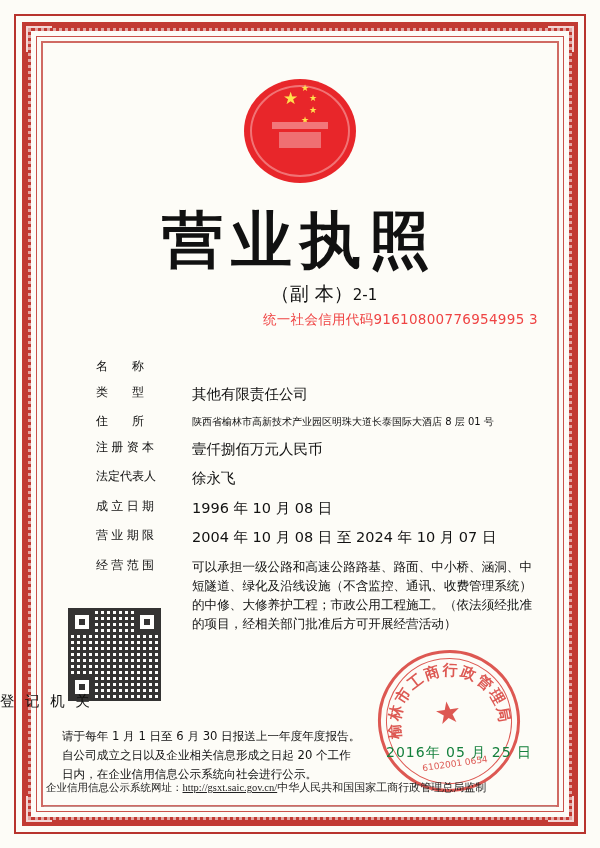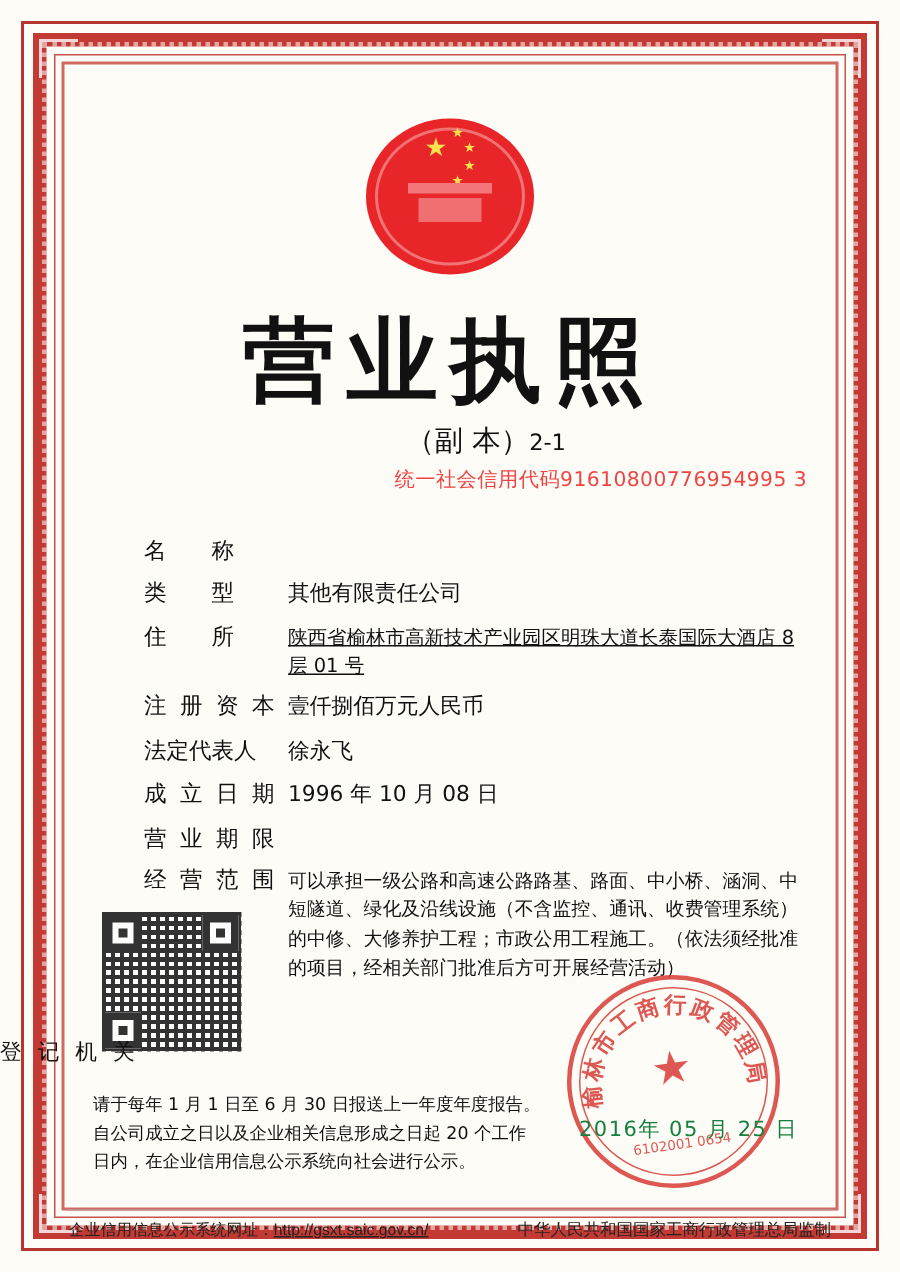--- a/index.html
+++ b/index.html
@@ -173,39 +173,39 @@
     right: 58px;
   }
   .row {
     display: flex;
     align-items: flex-start;
     margin-bottom: 8.5px;
   }
   .row .label {
     width: 96px;
     flex: 0 0 96px;
-    font-family: Liberation Mono, monospace;
-    font-size: 15px;
+    font-family: Liberation Sans, sans-serif;
+    font-size: 12px;
     color: #111;
     display: flex;
     justify-content: space-between;
     letter-spacing: 0;
   }
   .row .value {
     font-family: "DejaVu Sans", sans-serif;
     font-size: 14.5px;
     color: #111;
     line-height: 1.45;
     flex: 1;
   }
   .row .value.scope {
     font-size: 12.6px;
     line-height: 1.52;
   }
-  .row.addr .value { font-size: 13px; position: relative; top: 2px; text-decoration: underline; }
+  .row.addr .value { font-size: 10px; position: relative; top: 2px; }
 
   
   .qr {
     position: absolute;
     left: 68px;
     top: 608px;
     width: 93px;
     height: 93px;
     background:
       repeating-linear-gradient(0deg, #111 0 3px, transparent 3px 6px),
@@ -318,25 +318,24 @@
     position: absolute;
     left: 44px;
     right: 44px;
     top: 806px;
     border-top: 1px solid #c08a86;
   }
   .footer {
     position: absolute;
     left: 46px;
     right: 46px;
-    top: 812px;
+    top: 780px;
     display: flex;
-    justify-content: space-between;
     align-items: baseline;
-    font-family: Liberation Sans, sans-serif;
+    font-family: Liberation Serif, serif;
     font-size: 10.5px;
     color: #222;
   }
   .footer .url { text-decoration: underline; }
   .footer .right { font-size: 11px; }
 </style>
 </head>
 <body>
 
 <div id="page">
@@ -400,20 +399,21 @@
       <div class="value">徐永飞</div>
     </div>
 
     <div class="row">
       <div class="label">成 立 日 期</div>
       <div class="value">1996 年 10 月 08 日</div>
     </div>
 
     <div class="row">
       <div class="label">营 业 期 限</div>
+      <div class="value">2004 年 10 月 08 日 至 2024 年 10 月 07 日</div>
     </div>
 
     <div class="row">
       <div class="label">经 营 范 围</div>
       <div class="value scope">可以承担一级公路和高速公路路基、路面、中小桥、涵洞、中短隧道、绿化及沿线设施（不含监控、通讯、收费管理系统）的中修、大修养护工程；市政公用工程施工。（依法须经批准的项目，经相关部门批准后方可开展经营活动）</div>
     </div>
 
   </div>
 
   <div class="qr">

